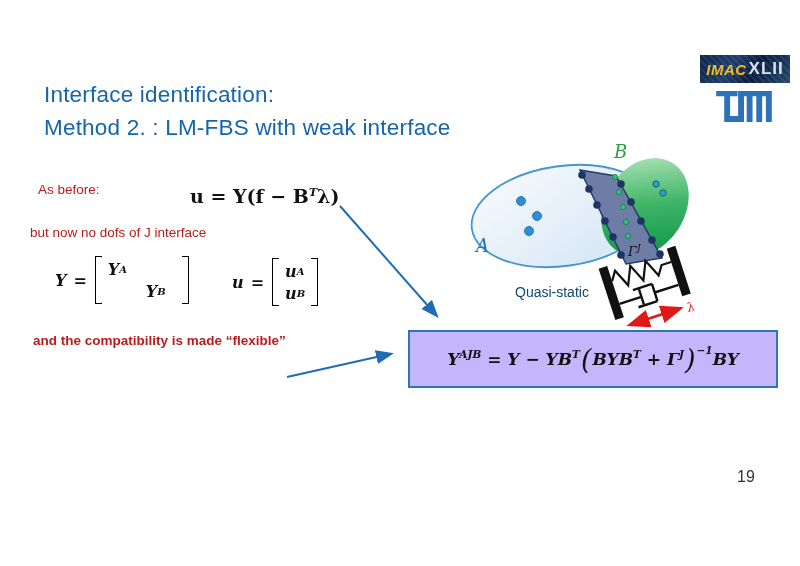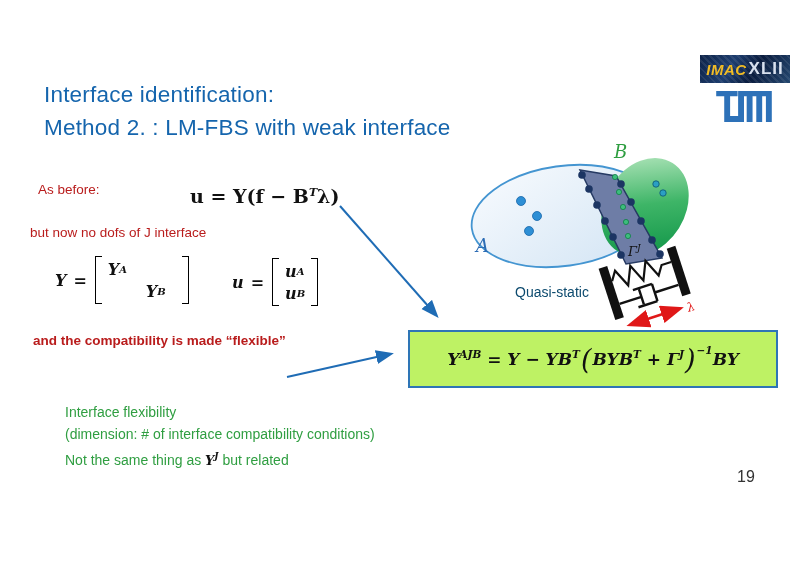--- a/index.html
+++ b/index.html
@@ -32,21 +32,21 @@
   .lhs{margin-right:7px;}
   .eqs{margin-right:8px;font-style:normal;}
   .bkt{align-self:stretch;width:6px;}
   .bkt-l{border-left:1.8px solid #000;border-top:1.8px solid #000;border-bottom:1.8px solid #000;}
   .bkt-r{border-right:1.8px solid #000;border-top:1.8px solid #000;border-bottom:1.8px solid #000;}
   .mat2{display:grid;grid-template-columns:auto auto;padding:2px 2px;}
   .mat2 .cell{min-width:30px;min-height:22px;padding:0 4px;display:flex;align-items:center;}
   .col1{display:grid;grid-template-rows:auto auto;padding:2px 2px;}
   .col1 .cell{min-height:22px;padding:0 4px;display:flex;align-items:center;}
   
-  .resultbox{left:408px;top:330px;width:366px;height:54px;border:2px solid #2e75b6;background:#bef264;
+  .resultbox{left:408px;top:330px;width:366px;height:54px;border:2px solid #2e75b6;background:#c4b5fd;
              display:flex;align-items:center;justify-content:center;}
   .resultbox .f{font-family:"DejaVu Serif",serif;font-weight:bold;font-style:italic;font-size:17px;color:#111;white-space:nowrap;}
   .resultbox sup{font-size:10.5px;}
   .bigp{font-size:27px;font-weight:normal;vertical-align:-4px;padding:0 1px;}
   .expo{font-size:11px;position:relative;top:-4px;}
   .quasi{left:515px;top:284px;font-size:14px;color:#0c4a6e;}
   .pagenum{left:737px;top:468px;font-size:16px;color:#333;}
   svg{display:block;}
 </style>
 </head>
@@ -109,25 +109,20 @@
           <span>u</span>
           <sup>B</sup>
         </span>
     </span>
     <span class="bkt bkt-r"></span>
   </div>
 
   <div class="abs note" style="left:33px;top:333px;font-weight:bold;">and the compatibility is made “flexible”</div>
 
 
-  <div class="abs green" style="left:65px;top:401px;">
-    <div>Interface flexibility</div>
-    <div>(dimension: # of interface compatibility conditions)</div>
-    <div><span>Not the same thing as </span><span class="math it" style="font-size:13px;">Y</span><sup class="math it" style="font-size:9px;">J</sup><span> but related</span></div>
-  </div>
 
   <div class="abs quasi">Quasi-static</div>
 
   <div class="abs resultbox">
     <span class="f"><span>Y</span><sup>AJB</sup><span> = Y − YB</span><sup>T</sup><span class="bigp">(</span><span>BYB</span><sup>T</sup><span> + Γ</span><sup>J</sup><span class="bigp">)</span><sup class="expo">−1</sup><span>BY</span></span>
   </div>
 
   <svg class="abs" style="left:440px;top:130px;" width="360" height="200" viewBox="0 0 360 200">
     <defs>
       <linearGradient id="gA" x1="0" y1="0" x2="1" y2="1">

